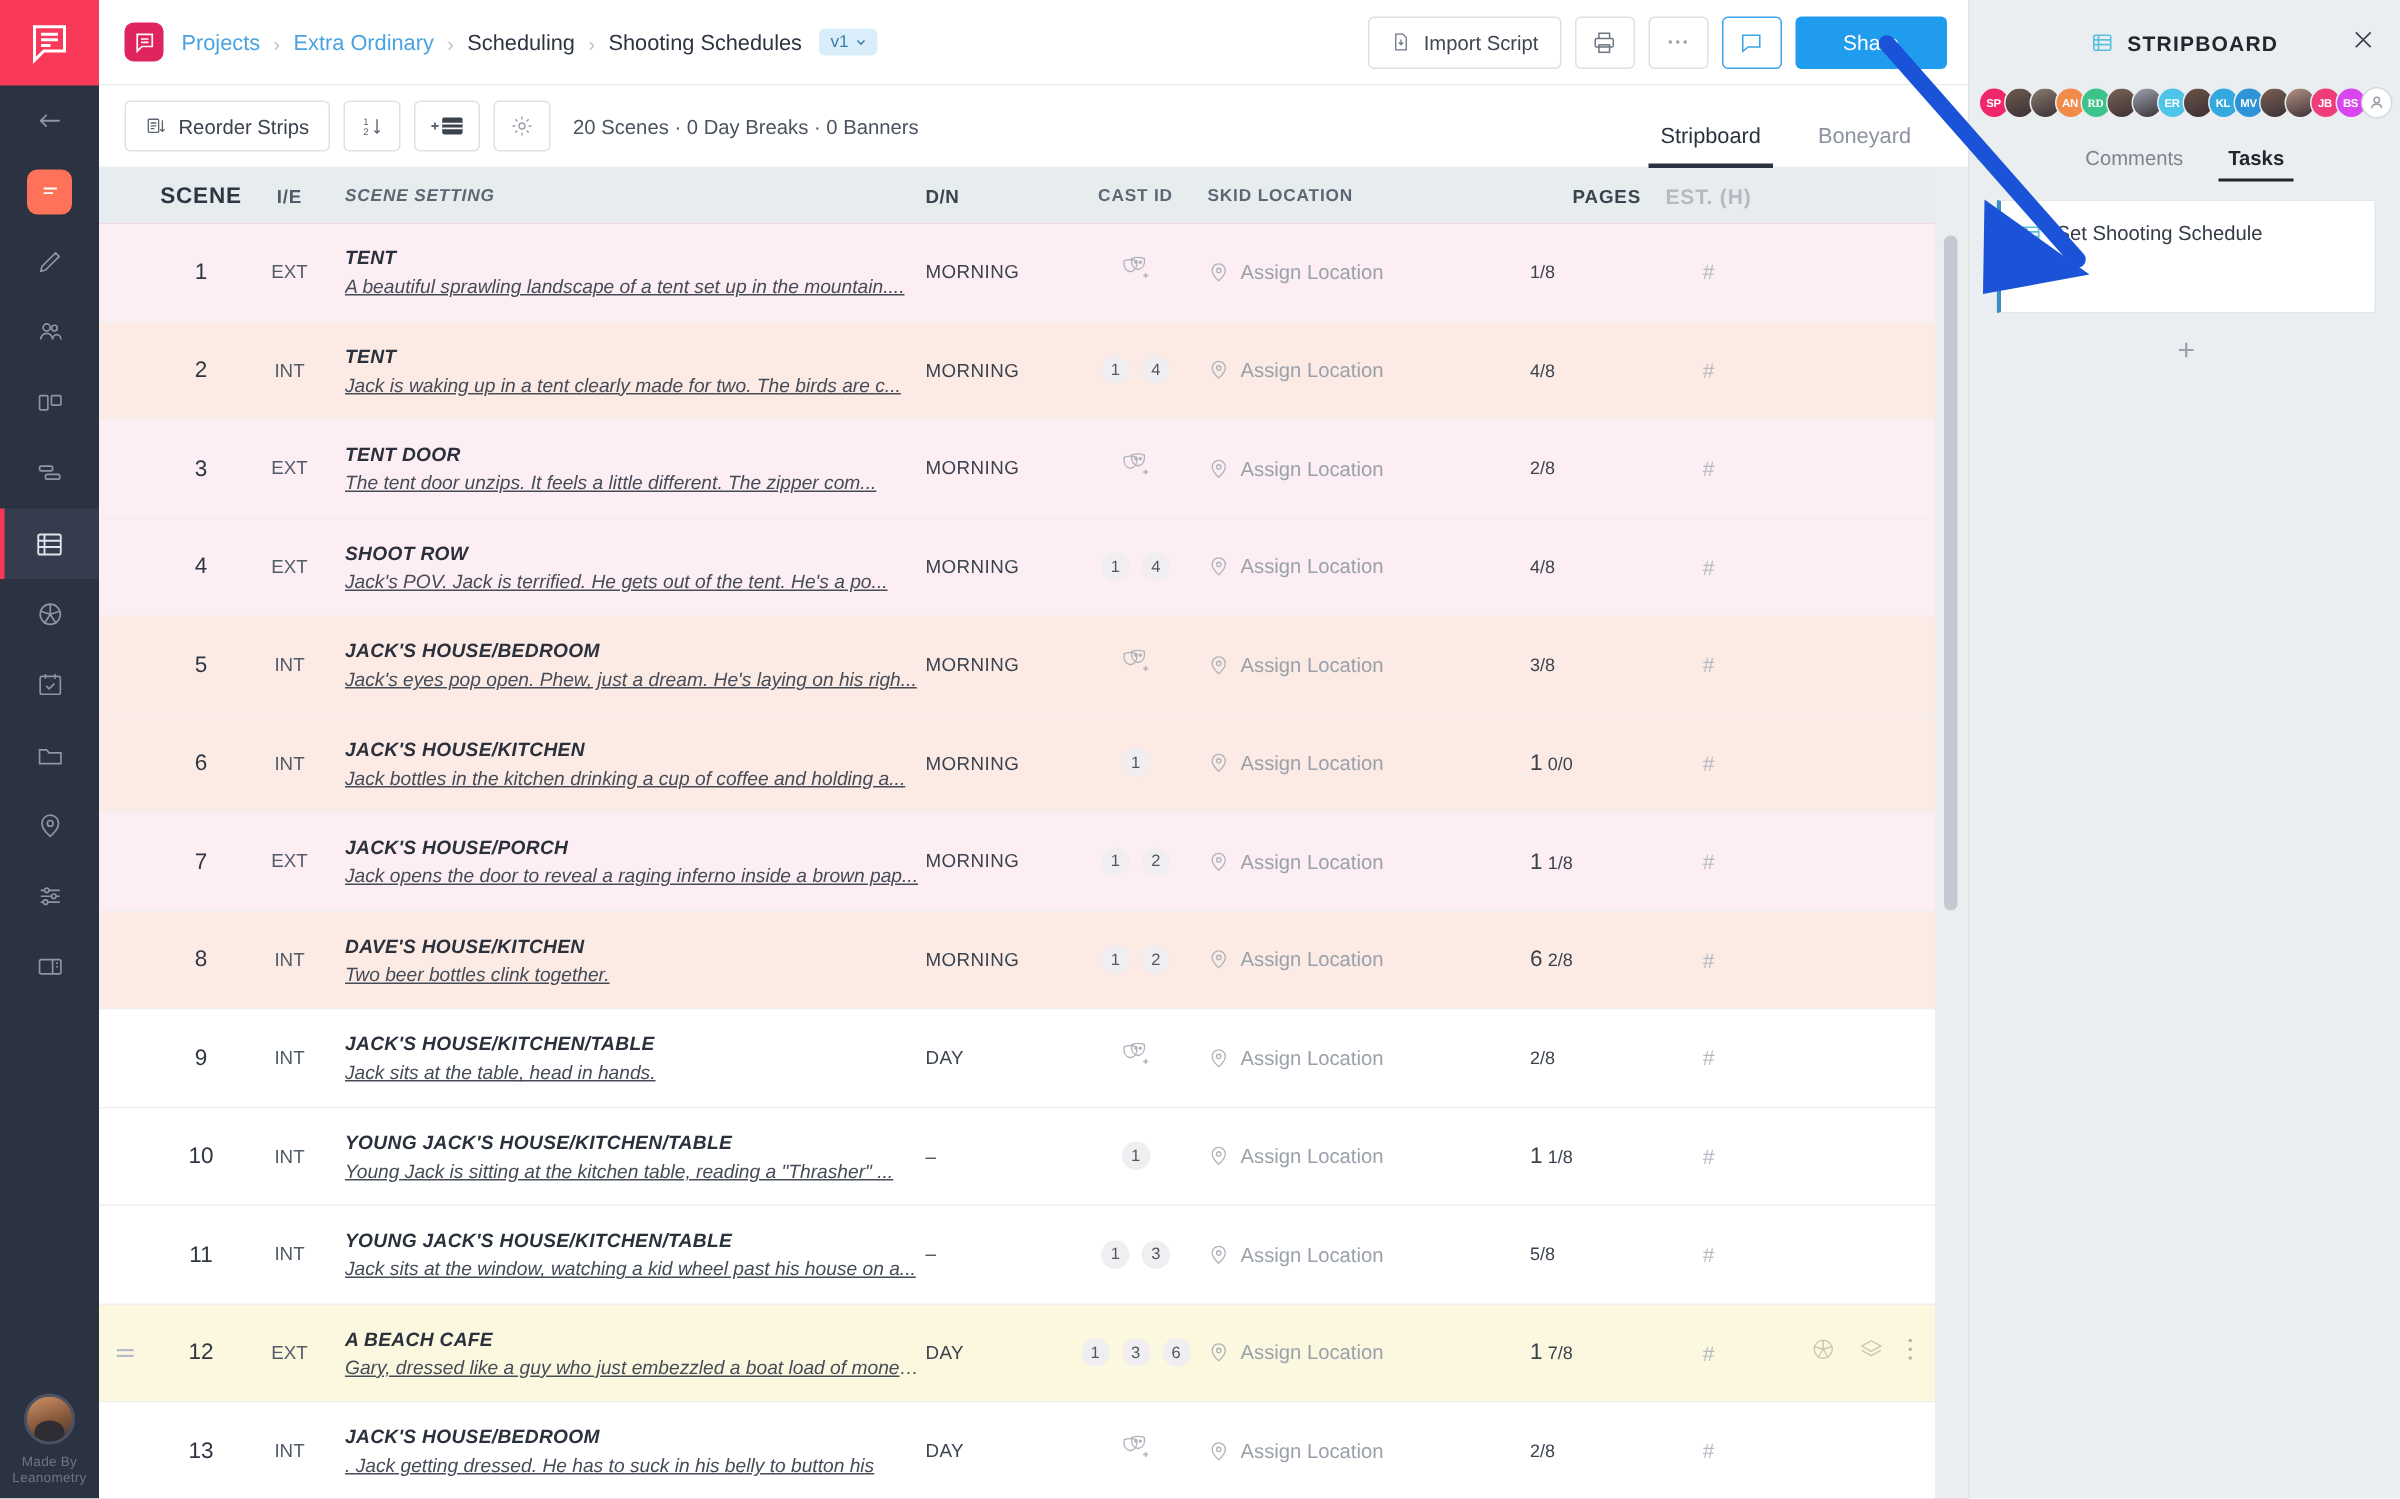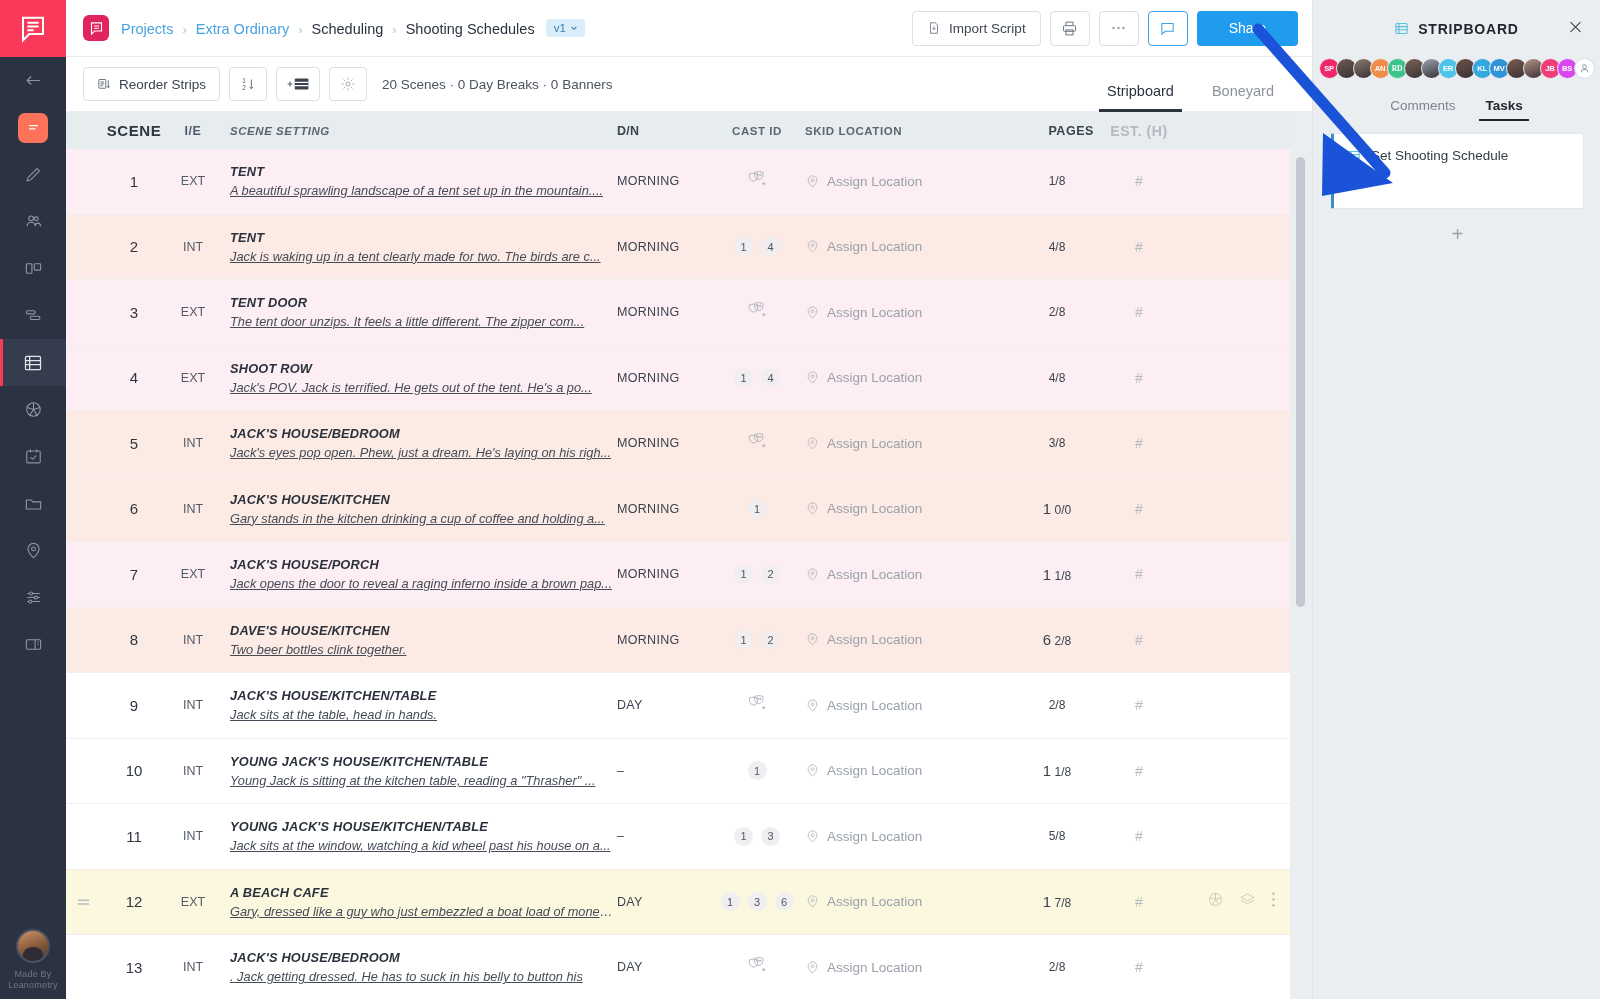--- a/index.html
+++ b/index.html
@@ -128,21 +128,21 @@
     display: flex; align-items: center; height: 65.5px; position: relative;
     border-bottom: 1px solid #f2eef0;
   }
   .c-drag   { width: 34px; flex: 0 0 34px; display:flex; align-items:center; justify-content:center; color:#b7bcc4; }
   .c-scene  { width: 68px; flex: 0 0 68px; text-align: center; font-size: 15px; color: #2f3642; }
   .c-ie     { width: 50px; flex: 0 0 50px; text-align: center; font-size: 12.5px; color: #525b68; }
   .c-set    { flex: 1 1 auto; min-width: 0; padding-left: 12px; font-style: italic; }
   .c-dn     { width: 92px; flex: 0 0 92px; text-align: left; font-size: 12.5px; color: #3a4插; color:#3b434f; letter-spacing:.3px;}
   .c-cast   { width: 96px; flex: 0 0 96px; display: flex; align-items: center; justify-content: center; gap: 8px; }
   .c-loc    { width: 215px; flex: 0 0 215px; display: flex; align-items: center; gap: 7px; color: #9aa1ab; font-size: 13.5px; }
-  .c-pages  { width: 80px; flex: 0 0 80px; text-align: center; font-size: 12.5px; color: #3b434f; padding-right: 6px;}
+  .c-pages  { width: 80px; flex: 0 0 80px; text-align: left; font-size: 12.5px; color: #3b434f; padding-right: 6px;}
   .c-est    { width: 78px; flex: 0 0 78px; text-align: center; color: #b5bac2; font-size: 14px; }
   .c-acts   { width: 112px; flex: 0 0 112px; display: flex; align-items: center; justify-content: flex-end; gap: 14px; padding-right: 14px; color: #c9c6b5; }
 
   .thead .c-scene, .thead .c-ie, .thead .c-dn, .thead .c-pages, .thead .c-est { }
   .thead .c-set { padding-left: 12px; }
   .thead .c-loc { color: #5d6672; font-size: 11.5px; letter-spacing:.55px; }
   .thead .c-pages { text-align: right; padding-right: 6px;}
 
   .set-title { font-size: 12.8px; font-weight: bold; color: #2a313c; letter-spacing: .2px; }
   .set-desc {
@@ -560,21 +560,21 @@
     <div class="c-pages"><span class="pg-frac">3/8</span></div>
     <div class="c-est">#</div>
     <div class="c-acts"></div>
   </div>
             <div class="row" style="background: rgb(252, 234, 228);">
     <div class="c-drag"></div>
     <div class="c-scene">6</div>
     <div class="c-ie">INT</div>
     <div class="c-set">
       <div class="set-title">JACK'S HOUSE/KITCHEN</div>
-      <div class="set-desc">Gary stands in the kitchen drinking a cup of coffee and holding a...</div>
+      <div class="set-desc">Jack bottles in the kitchen drinking a cup of coffee and holding a...</div>
     </div>
     <div class="c-dn">MORNING</div>
     <div class="c-cast">
                 <span class="cast-chip">1</span>
               </div>
     <div class="c-loc">
       <svg width="15" height="15" viewBox="0 0 24 24" fill="none" stroke="#aeb3bb" stroke-width="1.4">
                   <path d="M12 21s7-6.4 7-11a7 7 0 10-14 0c0 4.6 7 11 7 11z"></path>
                   <circle cx="12" cy="10" r="2.3"></circle>
                 </svg>

